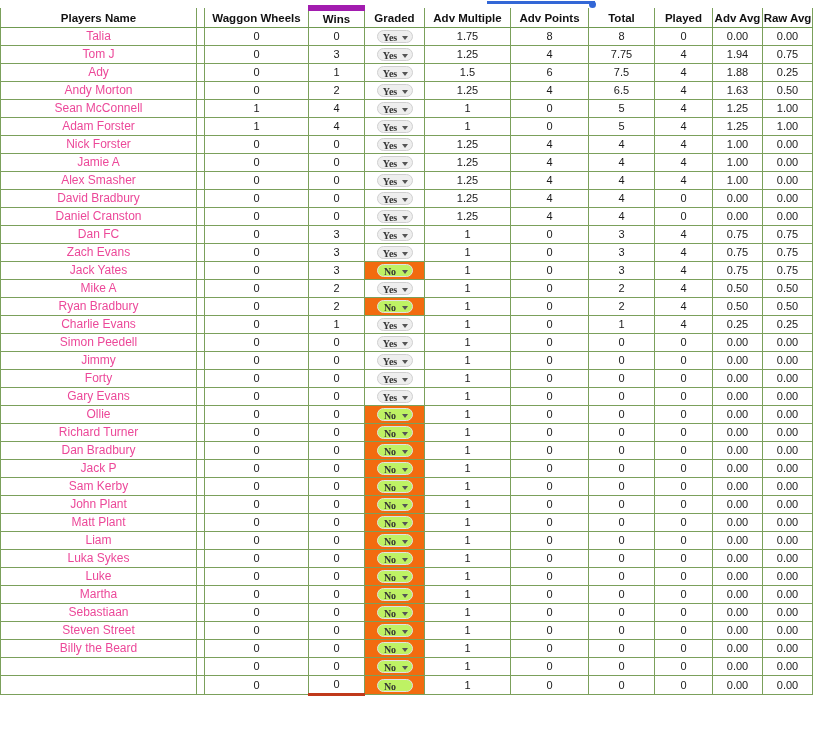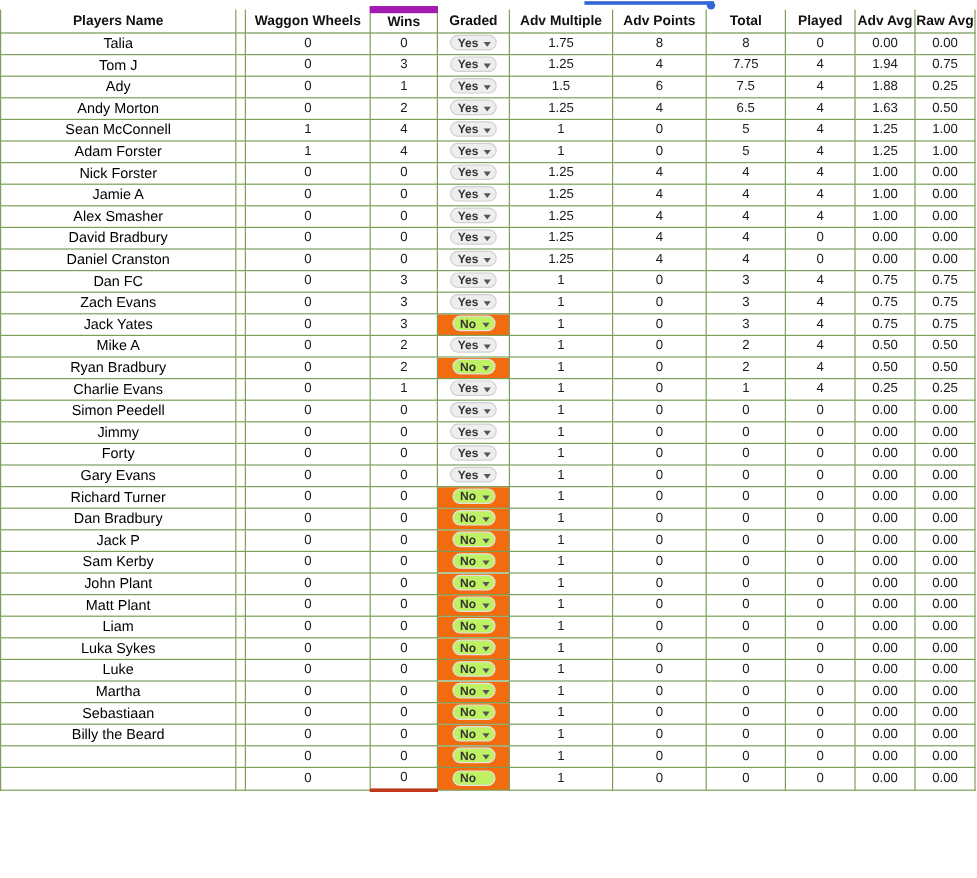--- a/index.html
+++ b/index.html
@@ -81,21 +81,21 @@
   
   td.c-gap, th.c-gap {
     background: #ffffff;
     border-left: 1px solid #7ba05b;
     border-right: 1px solid #7ba05b;
   }
 
   
   td.c-name {
     font-size: 12px;
-    color: #000000;
+    color: #ec4899;
   }
 
   
   td.ww-hi { background: #ffff00; font-weight: bold; }
   td.c-ww { font-weight: bold; font-size: 11px; }
 
   
   th.c-wins, td.c-wins {
     background: #b6e2a1;
     font-weight: bold;
@@ -126,21 +126,21 @@
     padding: 0 4px 0 5px;
     position: relative;
     box-sizing: border-box;
     vertical-align: middle;
     cursor: pointer;
   }
   .chip.chip-no {
     background: #bef264;
     border-color: #e2e2e2;
   }
-  .chip .chip-label { margin-right: 10px; }
+  .chip .chip-label { margin-right: 10px; font-family: Liberation Serif, serif; }
   .chip .caret {
     position: absolute;
     right: 4px;
     top: 5px;
     width: 0; height: 0;
     border-left: 3.5px solid transparent;
     border-right: 3.5px solid transparent;
     border-top: 4px solid #555555;
   }
 
@@ -454,20 +454,33 @@
           <td class="c-num c-wins">0</td>
           <td class="c-graded"><span class="chip"><span class="chip-label">Yes</span><span class="caret"></span></span></td>
           <td class="c-num c-adjm">1</td>
           <td class="c-num c-advp">0</td>
           <td class="c-num c-total">0</td>
           <td class="c-num c-played">0</td>
           <td class="c-num c-advavg">0.00</td>
           <td class="c-num c-rawavg">0.00</td>
         </tr>
         <tr>
+          <td class="c-name">Ollie</td>
+          <td class="c-gap"></td>
+          <td class="c-num c-ww">0</td>
+          <td class="c-num c-wins">0</td>
+          <td class="c-graded no-bg"><span class="chip chip-no"><span class="chip-label">No</span><span class="caret"></span></span></td>
+          <td class="c-num c-adjm">1</td>
+          <td class="c-num c-advp">0</td>
+          <td class="c-num c-total">0</td>
+          <td class="c-num c-played">0</td>
+          <td class="c-num c-advavg">0.00</td>
+          <td class="c-num c-rawavg">0.00</td>
+        </tr>
+        <tr>
           <td class="c-name">Richard Turner</td>
           <td class="c-gap"></td>
           <td class="c-num c-ww">0</td>
           <td class="c-num c-wins">0</td>
           <td class="c-graded no-bg"><span class="chip chip-no"><span class="chip-label">No</span><span class="caret"></span></span></td>
           <td class="c-num c-adjm">1</td>
           <td class="c-num c-advp">0</td>
           <td class="c-num c-total">0</td>
           <td class="c-num c-played">0</td>
           <td class="c-num c-advavg">0.00</td>
@@ -585,20 +598,33 @@
           <td class="c-graded no-bg"><span class="chip chip-no"><span class="chip-label">No</span><span class="caret"></span></span></td>
           <td class="c-num c-adjm">1</td>
           <td class="c-num c-advp">0</td>
           <td class="c-num c-total">0</td>
           <td class="c-num c-played">0</td>
           <td class="c-num c-advavg">0.00</td>
           <td class="c-num c-rawavg">0.00</td>
         </tr>
         <tr>
           <td class="c-name">Sebastiaan</td>
+          <td class="c-gap"></td>
+          <td class="c-num c-ww">0</td>
+          <td class="c-num c-wins">0</td>
+          <td class="c-graded no-bg"><span class="chip chip-no"><span class="chip-label">No</span><span class="caret"></span></span></td>
+          <td class="c-num c-adjm">1</td>
+          <td class="c-num c-advp">0</td>
+          <td class="c-num c-total">0</td>
+          <td class="c-num c-played">0</td>
+          <td class="c-num c-advavg">0.00</td>
+          <td class="c-num c-rawavg">0.00</td>
+        </tr>
+        <tr>
+          <td class="c-name">Steven Street</td>
           <td class="c-gap"></td>
           <td class="c-num c-ww">0</td>
           <td class="c-num c-wins">0</td>
           <td class="c-graded no-bg"><span class="chip chip-no"><span class="chip-label">No</span><span class="caret"></span></span></td>
           <td class="c-num c-adjm">1</td>
           <td class="c-num c-advp">0</td>
           <td class="c-num c-total">0</td>
           <td class="c-num c-played">0</td>
           <td class="c-num c-advavg">0.00</td>
           <td class="c-num c-rawavg">0.00</td>

